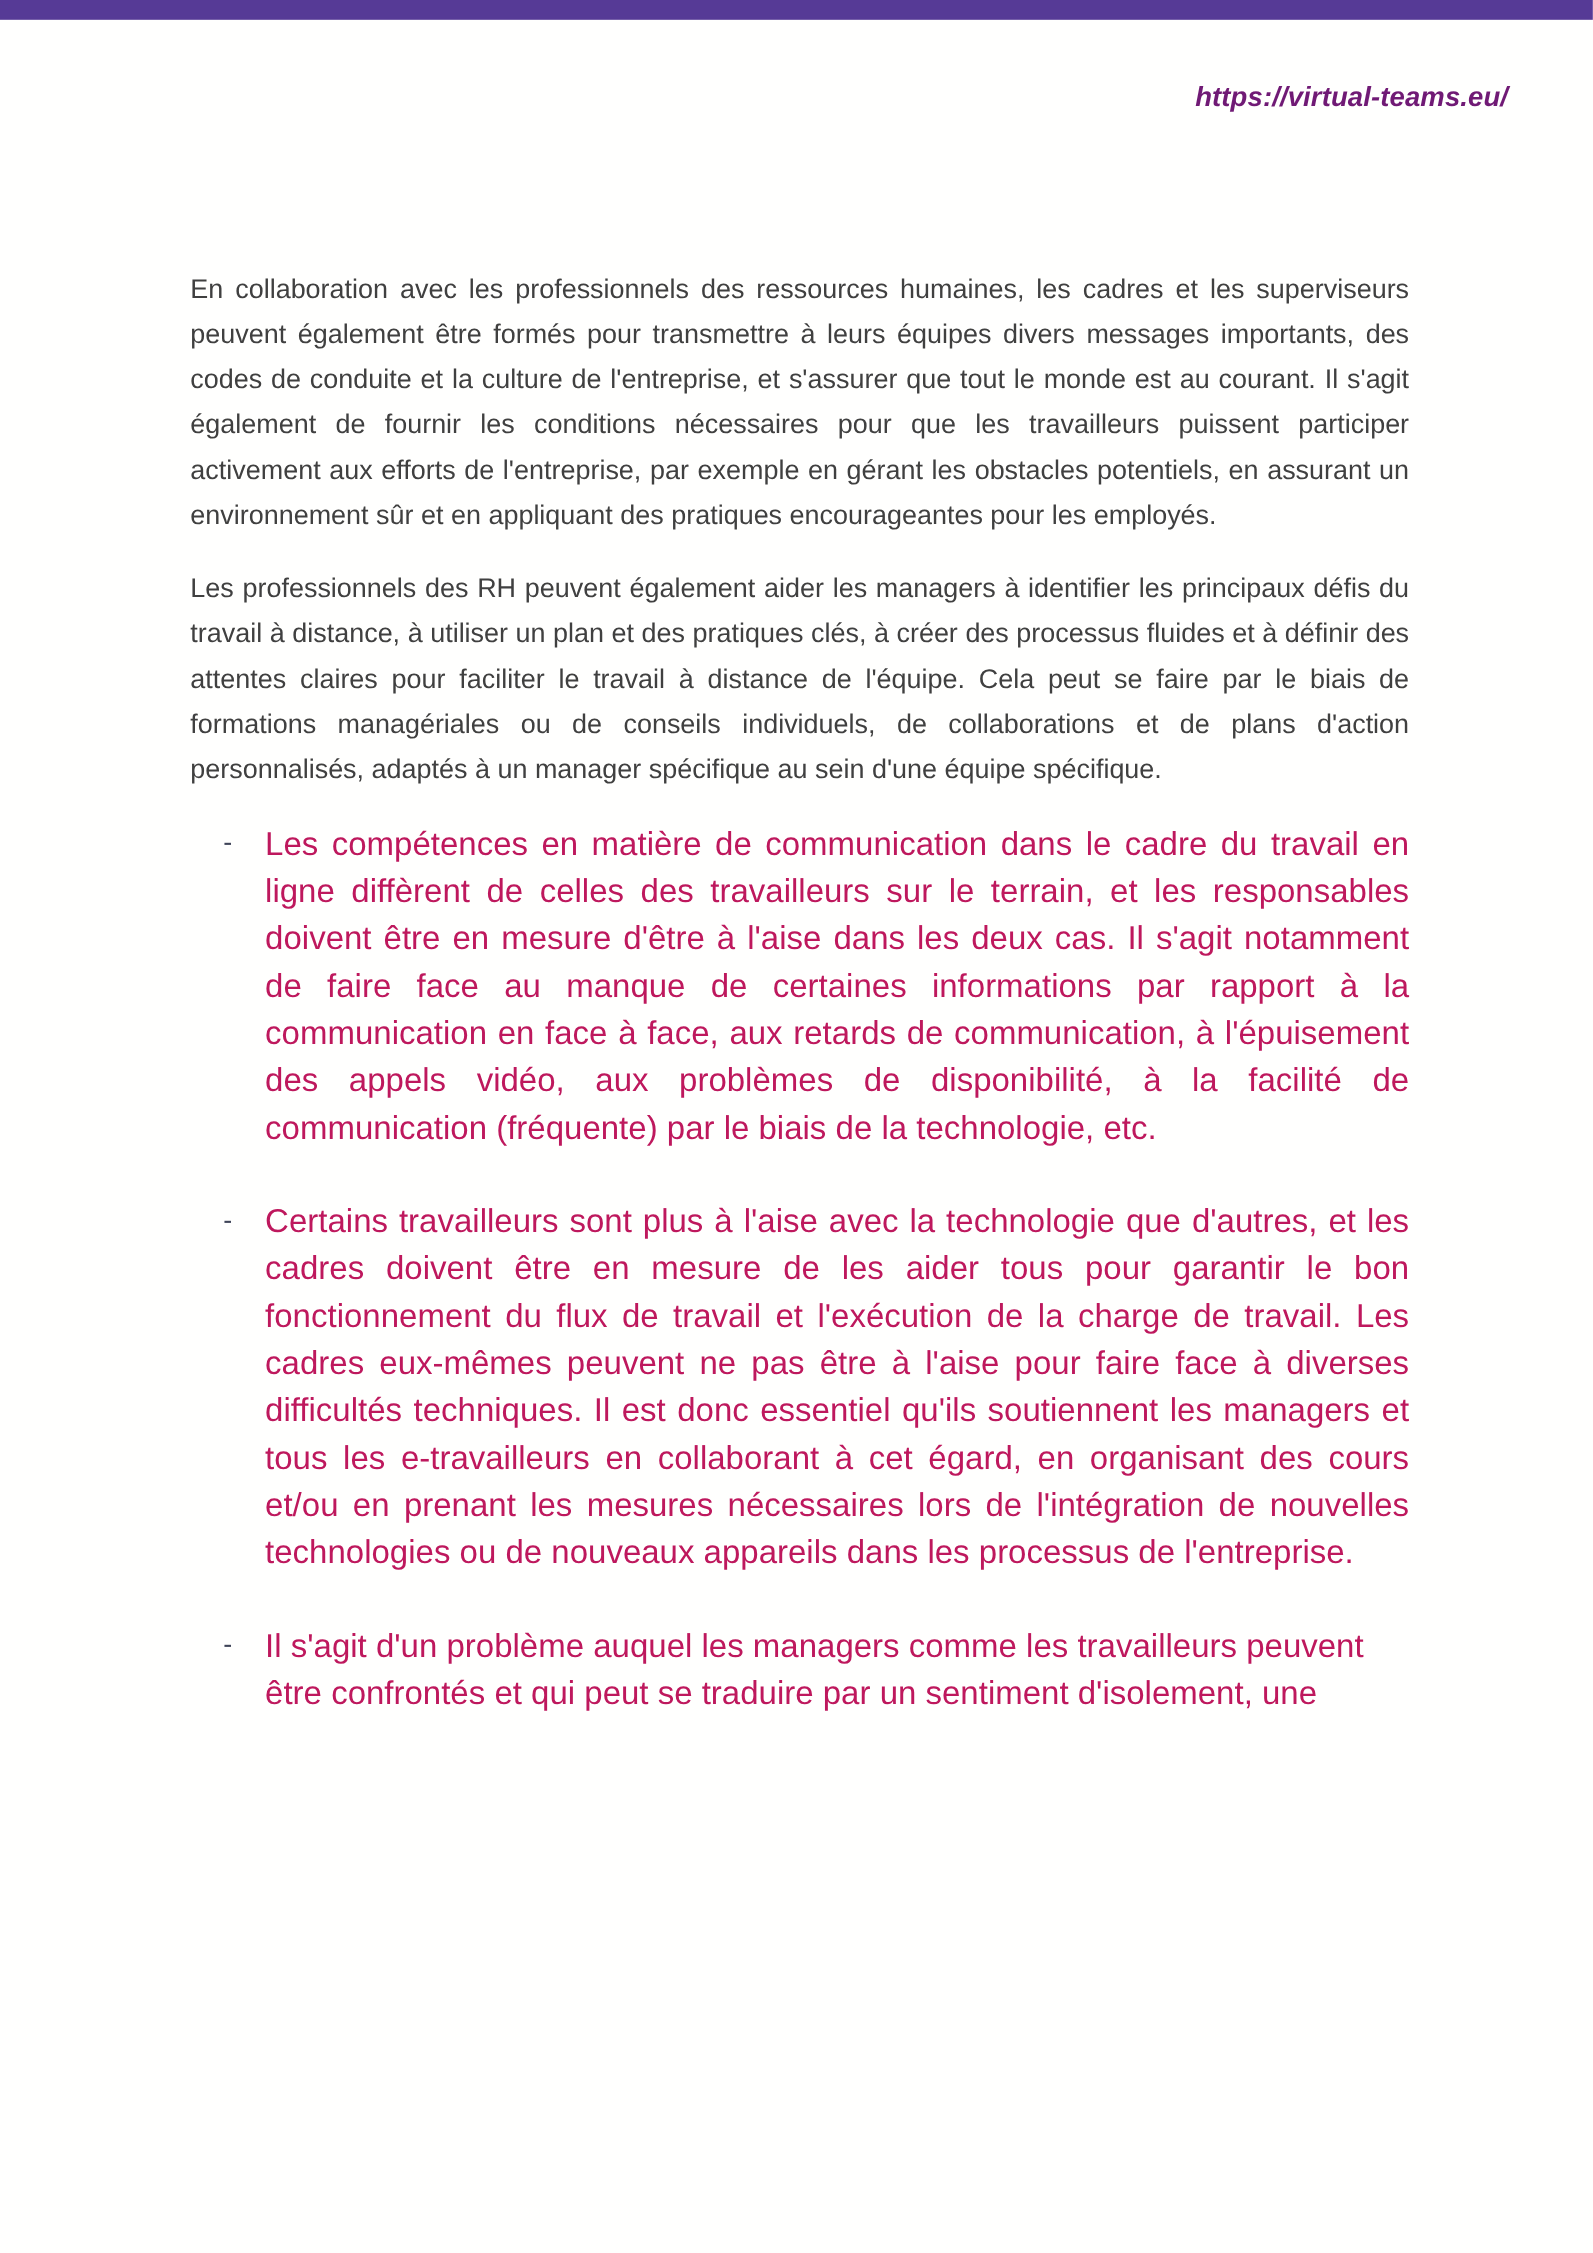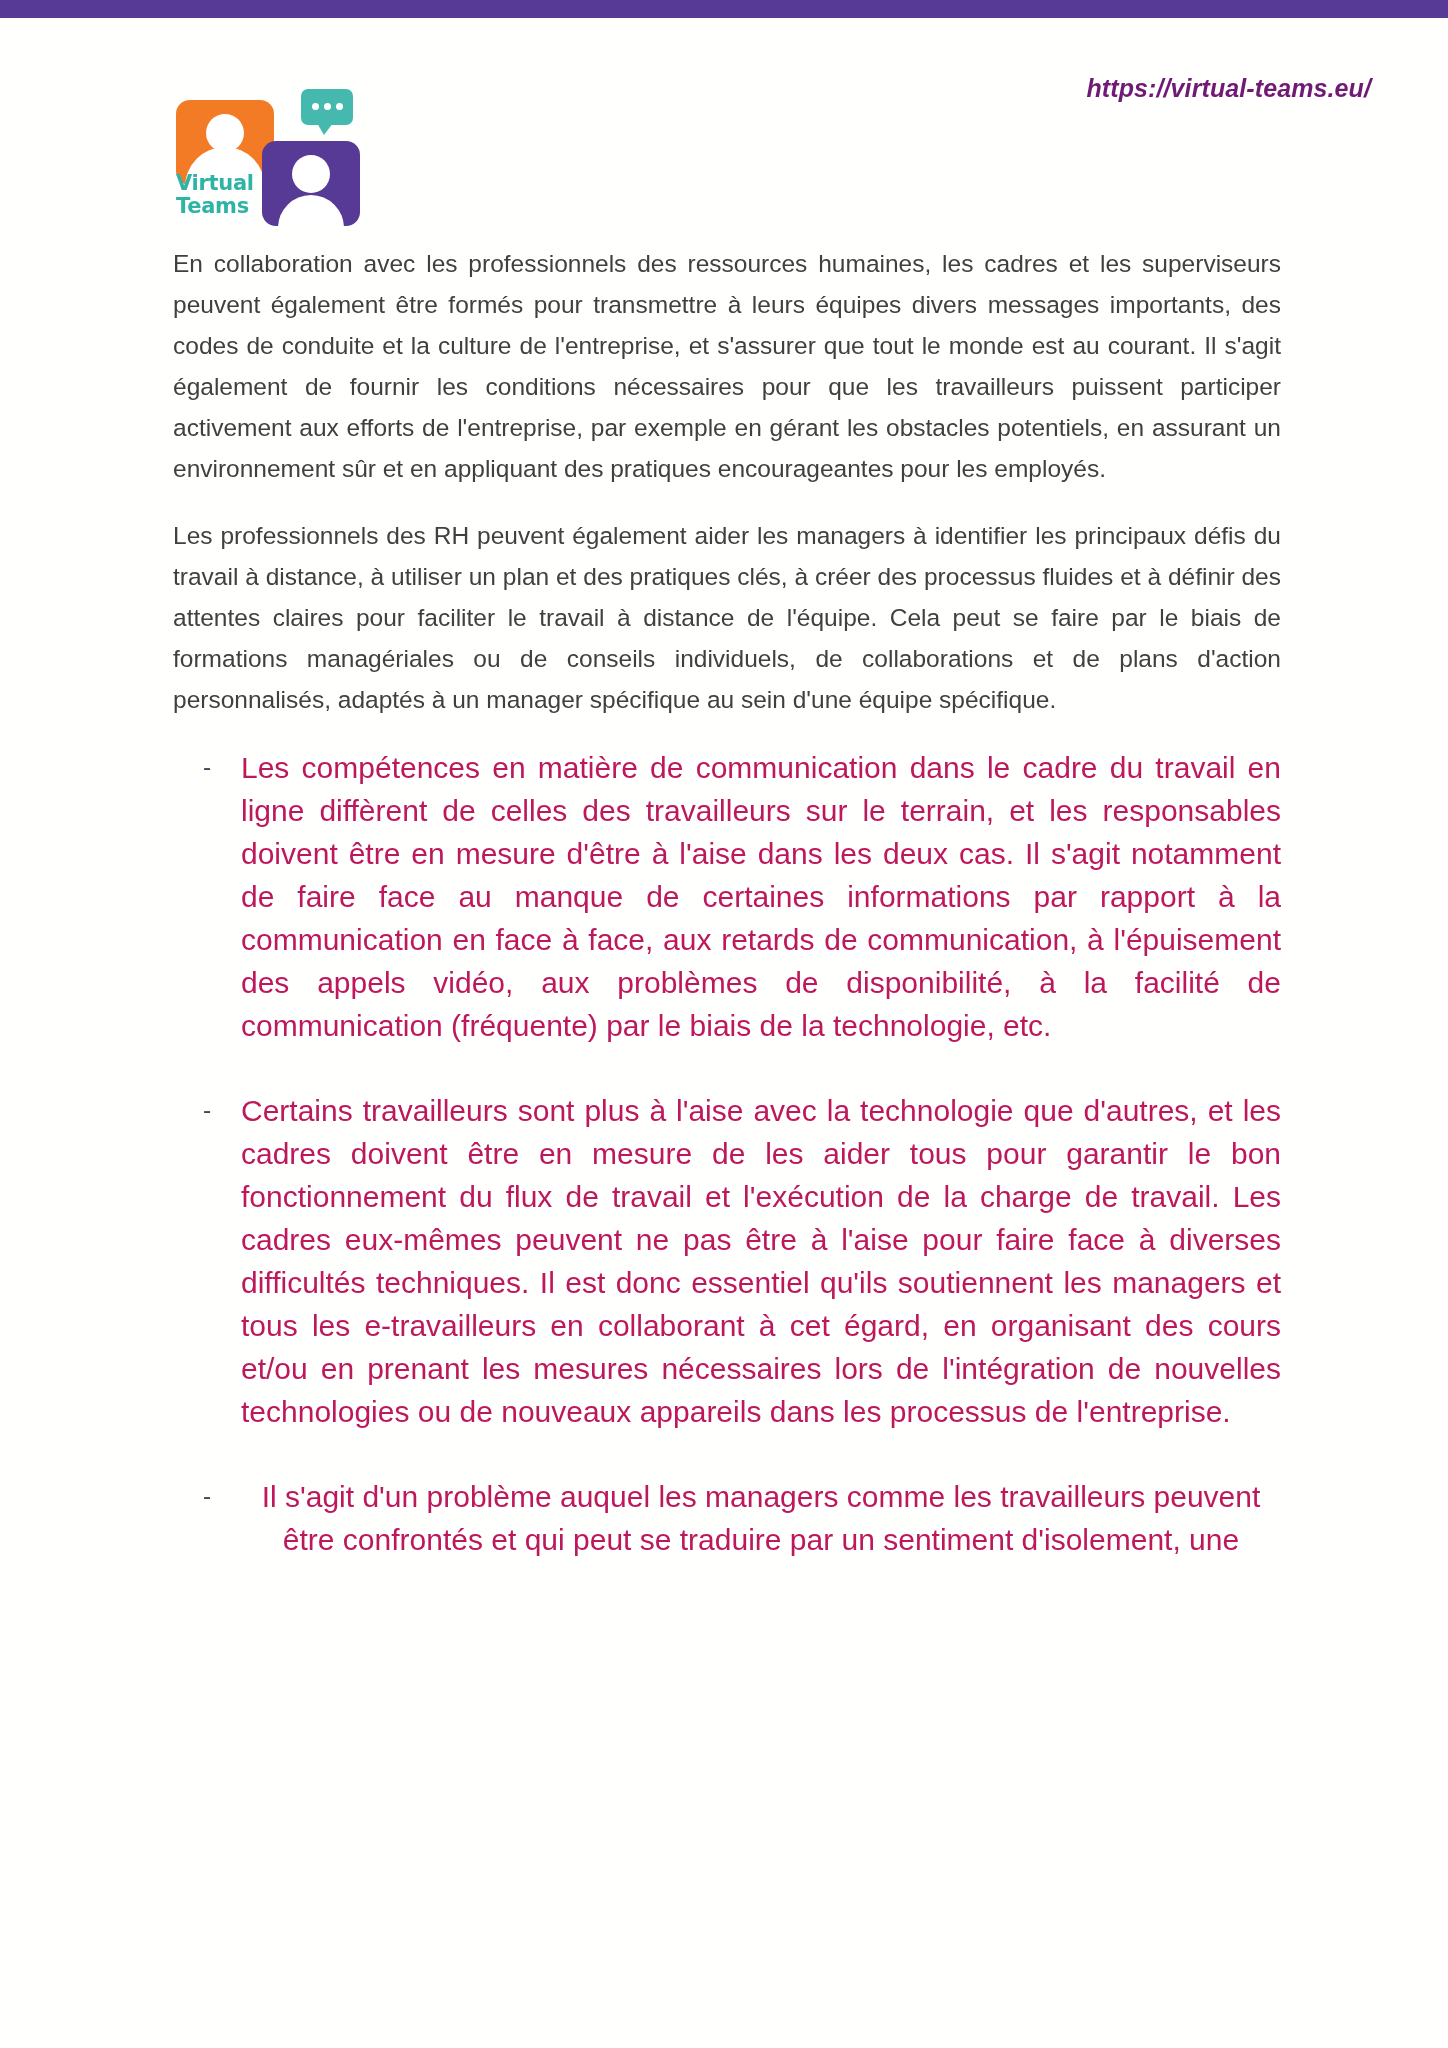--- a/index.html
+++ b/index.html
@@ -194,53 +194,32 @@
     text-align: left;
   }
   .bullet-body {
     font-size: 30px;
     line-height: 43px;
     color: #be185d;
     text-align: justify;
     text-justify: inter-word;
   }
   .bullet-body.no-justify {
-    text-align: center;
+    text-align: left;
   }
 </style>
 </head>
 <body>
 
 <div class="page">
 
   <div class="top-bar"></div>
 
   <div class="header">
 
-    <div class="logo">
-      <div class="logo-card-orange">
-        <span class="av-head"></span>
-        <span class="av-body"></span>
-      </div>
-      <div class="bubble">
-        <span class="dots">
-            <i></i>
-            <i></i>
-            <i></i>
-          </span>
-      </div>
-      <div class="logo-card-purple">
-        <span class="av-head"></span>
-        <span class="av-body"></span>
-      </div>
-      <div class="logo-word">
-        <span class="w1">Virtual</span>
-        <span class="w2">Teams</span>
-      </div>
-    </div>
 
     <div class="site-url">https://virtual-teams.eu/</div>
 
   </div>
 
   <div class="content">
 
     <p class="body-text">En collaboration avec les professionnels des ressources humaines, les cadres et les superviseurs peuvent également être formés pour transmettre à leurs équipes divers messages importants, des codes de conduite et la culture de l'entreprise, et s'assurer que tout le monde est au courant. Il s'agit également de fournir les conditions nécessaires pour que les travailleurs puissent participer activement aux efforts de l'entreprise, par exemple en gérant les obstacles potentiels, en assurant un environnement sûr et en appliquant des pratiques encourageantes pour les employés.</p>
     <p class="body-text">Les professionnels des RH peuvent également aider les managers à identifier les principaux défis du travail à distance, à utiliser un plan et des pratiques clés, à créer des processus fluides et à définir des attentes claires pour faciliter le travail à distance de l'équipe. Cela peut se faire par le biais de formations managériales ou de conseils individuels, de collaborations et de plans d'action personnalisés, adaptés à un manager spécifique au sein d'une équipe spécifique.</p>
 

